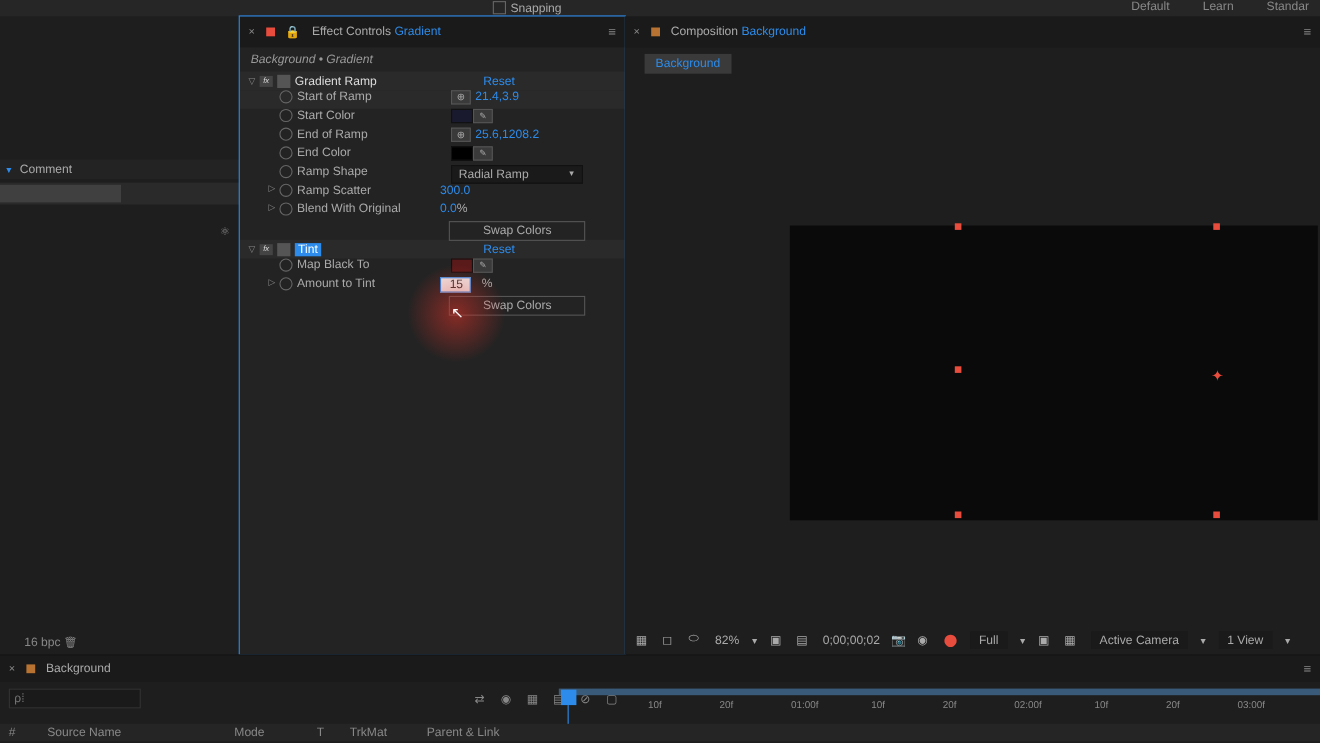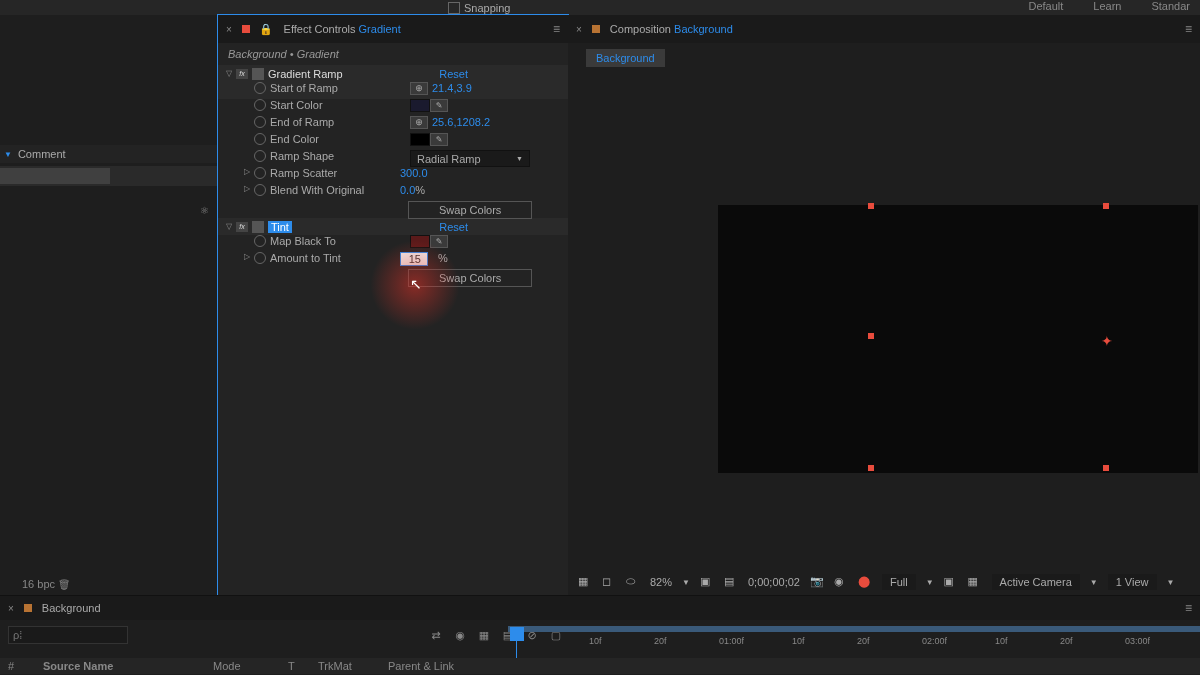--- a/index.html
+++ b/index.html
@@ -260,21 +260,21 @@
     <span class="tl-tick" style="left:195px;">01:00f</span>
     <span class="tl-tick" style="left:268px;">10f</span>
     <span class="tl-tick" style="left:333px;">20f</span>
     <span class="tl-tick" style="left:398px;">02:00f</span>
     <span class="tl-tick" style="left:471px;">10f</span>
     <span class="tl-tick" style="left:536px;">20f</span>
     <span class="tl-tick" style="left:601px;">03:00f</span>
   </div>
   <div class="tl-cols">
     <span style="width:15px;">#</span>
-    <span style="width:150px;font-weight:bold;">Source Name</span>
+    <span style="width:150px;">Source Name</span>
     <span style="width:55px;">Mode</span>
     <span style="width:10px;">T</span>
     <span style="width:50px;">TrkMat</span>
     <span>Parent &amp; Link</span>
   </div>
 </div>
 
 <div class="red-glow"></div>
 <div class="cursor-arrow">↖</div>
 

